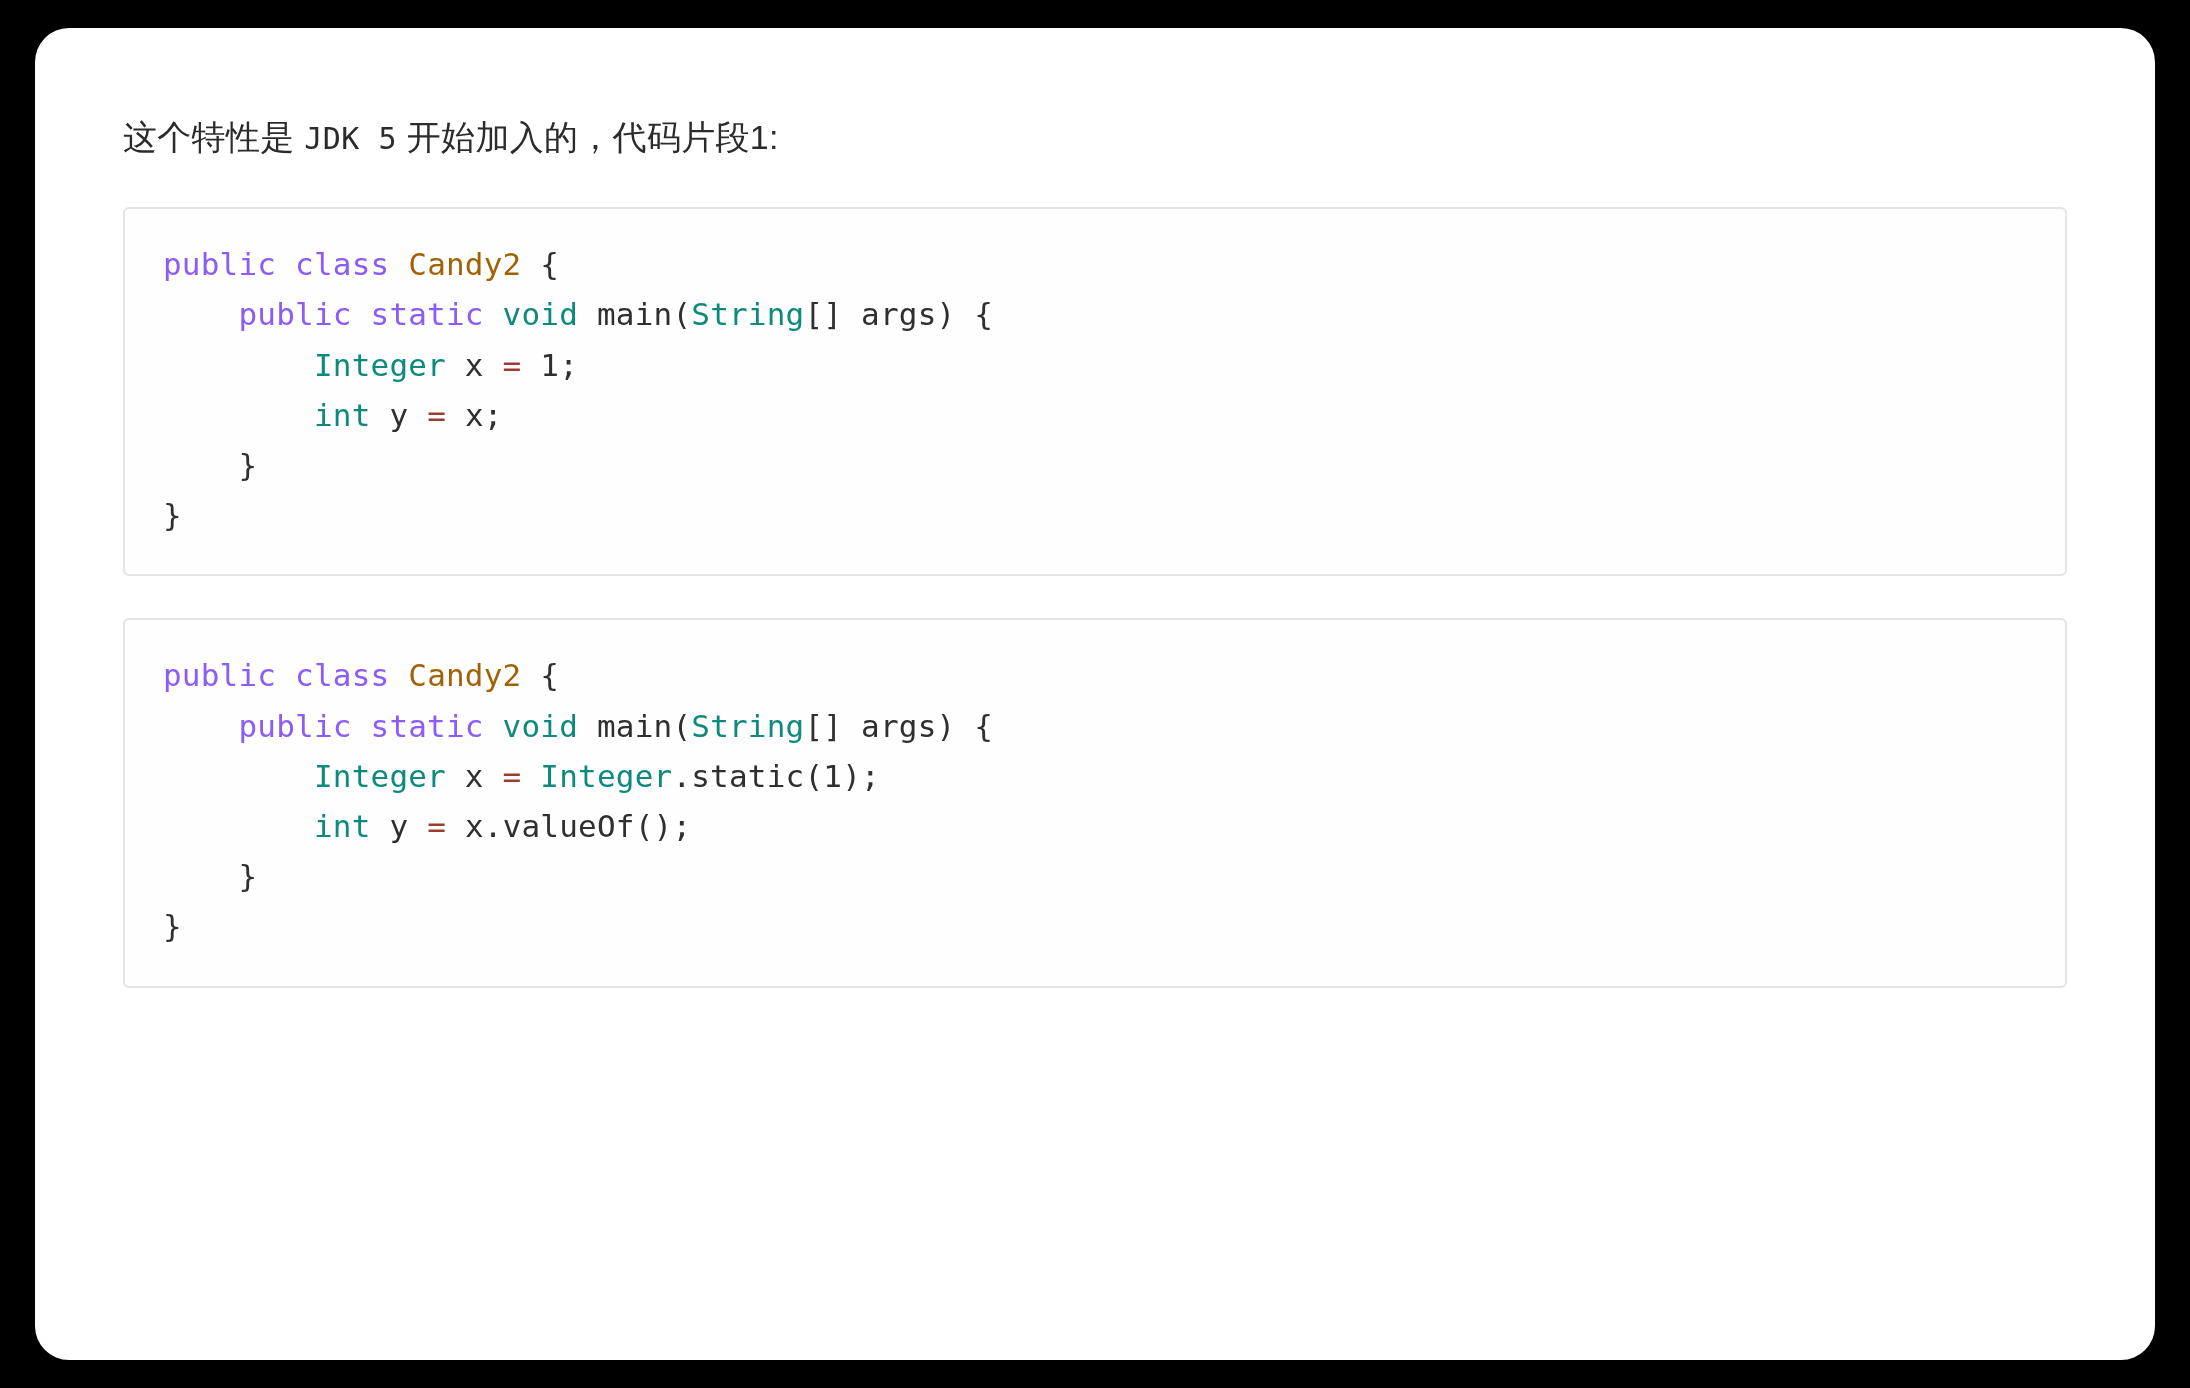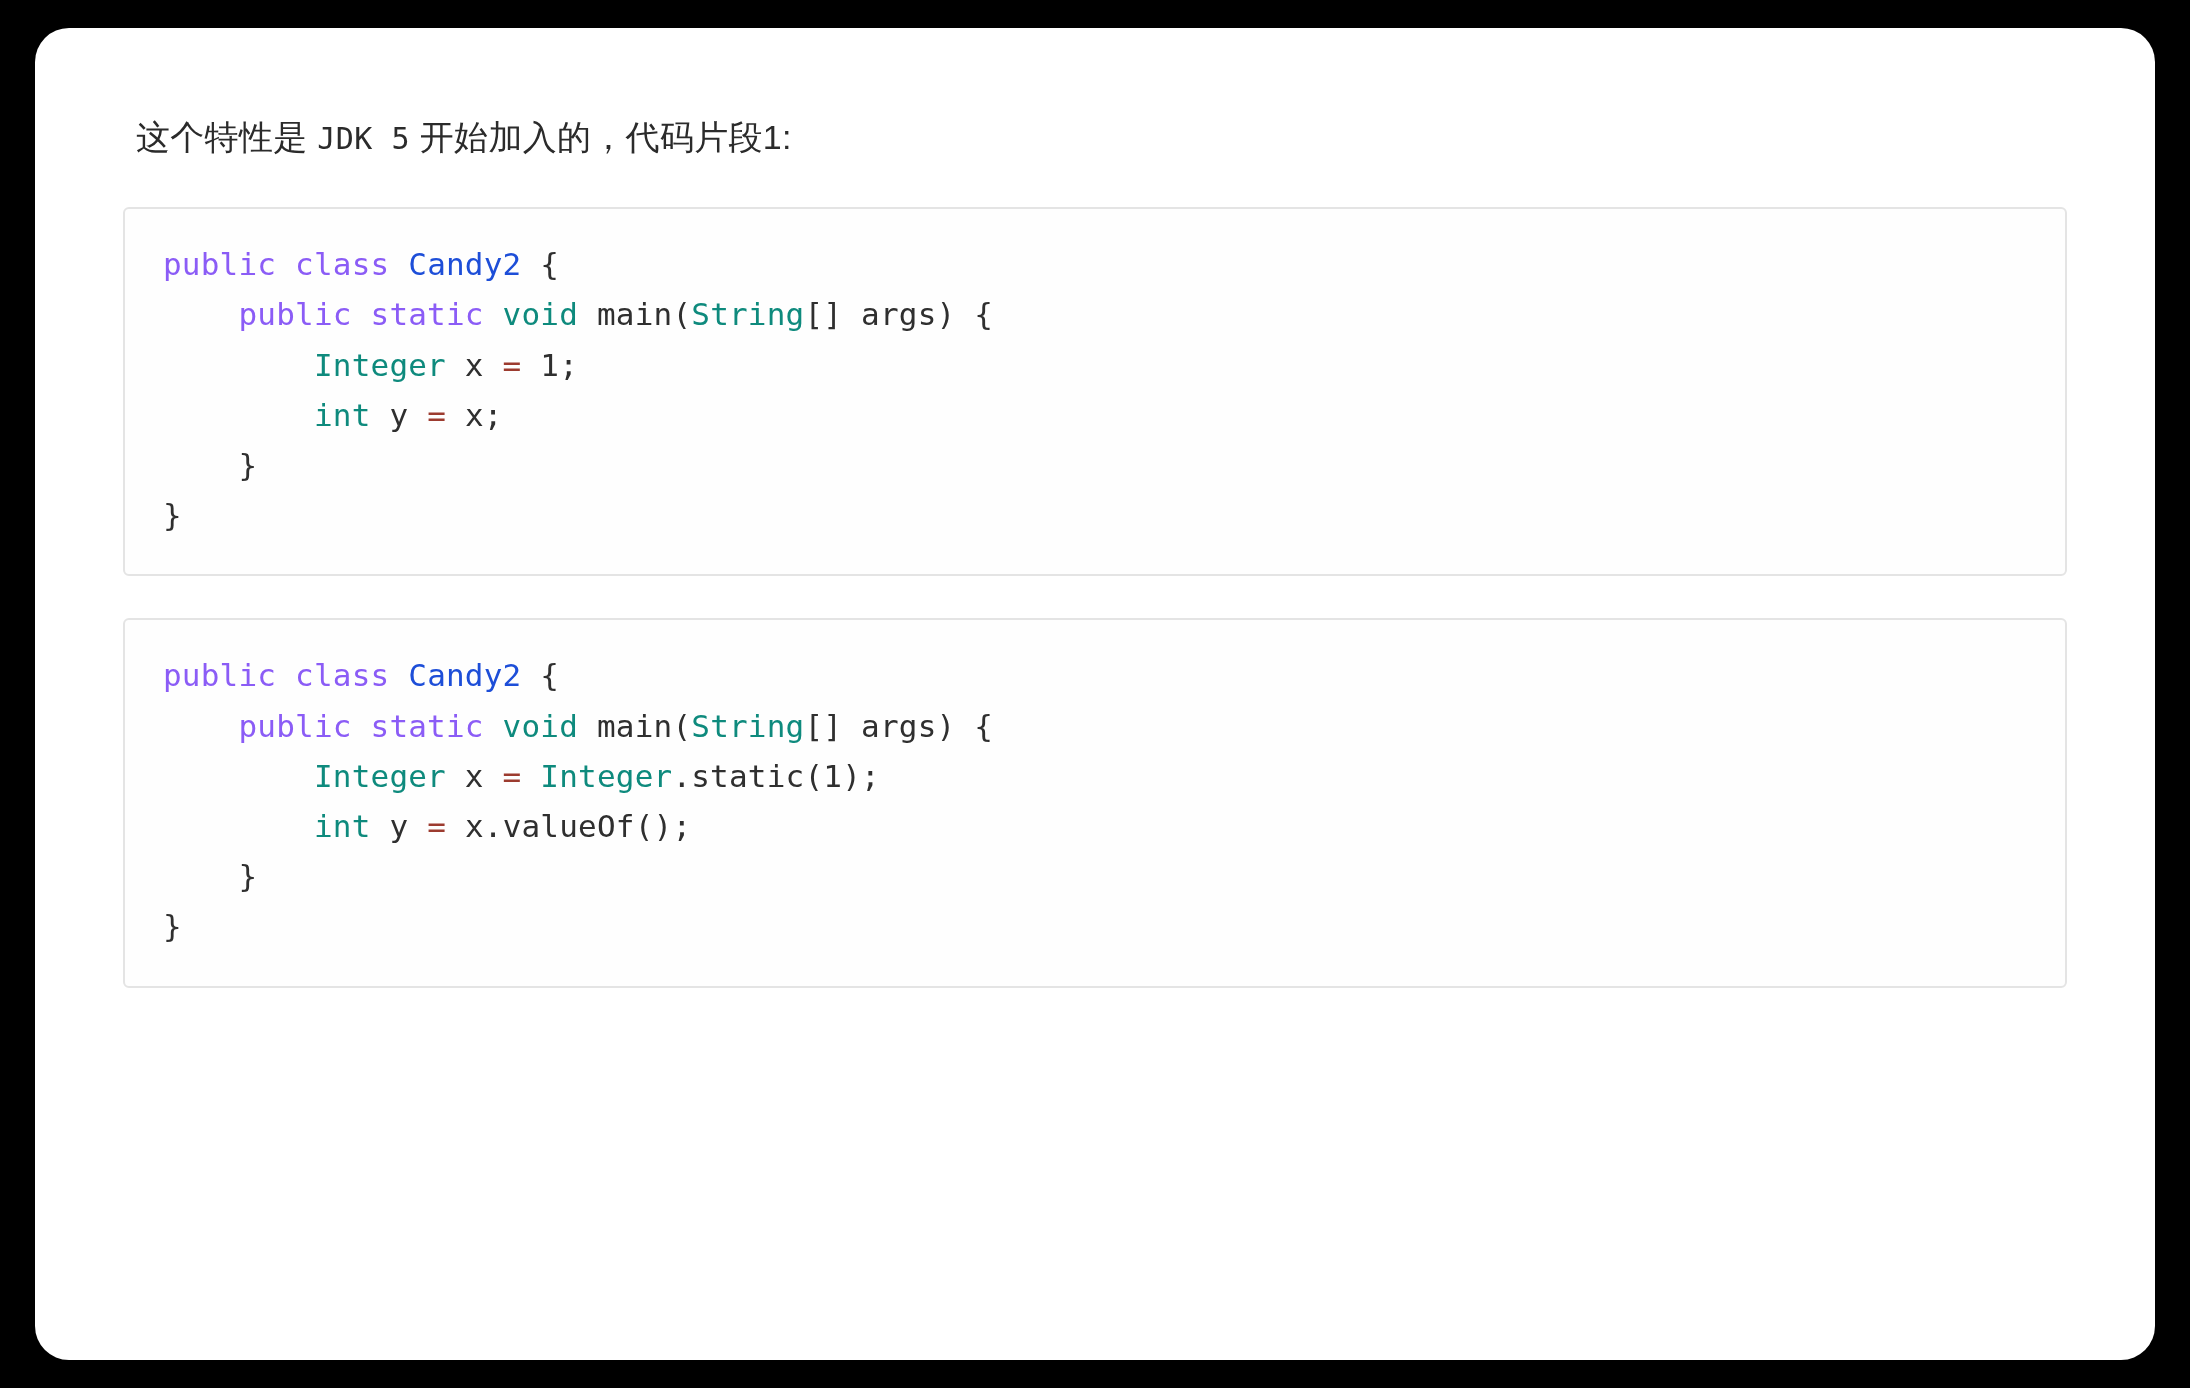--- a/index.html
+++ b/index.html
@@ -30,21 +30,21 @@
     padding: 56px 60px 0 60px;
     box-sizing: border-box;
   }
 
   .para {
     color: #2b2b2b;
     font-size: 34px;
     line-height: 1.62;
     letter-spacing: 0.3px;
     font-family: "Liberation Sans", "DejaVu Sans", sans-serif;
-    margin: 13px;
+    margin: 0;
     padding: 0 28px;
     box-sizing: border-box;
   }
 
   .para .mono {
     font-family: "DejaVu Sans Mono", "Liberation Mono", monospace;
     font-size: 30px;
     letter-spacing: 0.5px;
   }
 
@@ -66,21 +66,21 @@
     font-family: "DejaVu Sans Mono", "Liberation Mono", monospace;
     font-size: 31px;
     line-height: 1.62;
     color: #2f2f2f;
     white-space: pre;
     letter-spacing: 0.2px;
   }
 
   
   .tok-kw    { color: #8b5cf6; }   
-  .tok-cls   { color: #1d4ed8; }   
+  .tok-cls   { color: #a16207; }   
   .tok-type  { color: #0e8a7d; text-align: center; }   
   .tok-plain { color: #2f2f2f; }   
   .tok-op    { color: #9c3b2f; }   
   .tok-num   { color: #2f2f2f; }   
 </style>
 </head>
 <body>
 
 <div id="page-card">
   <div class="content">

